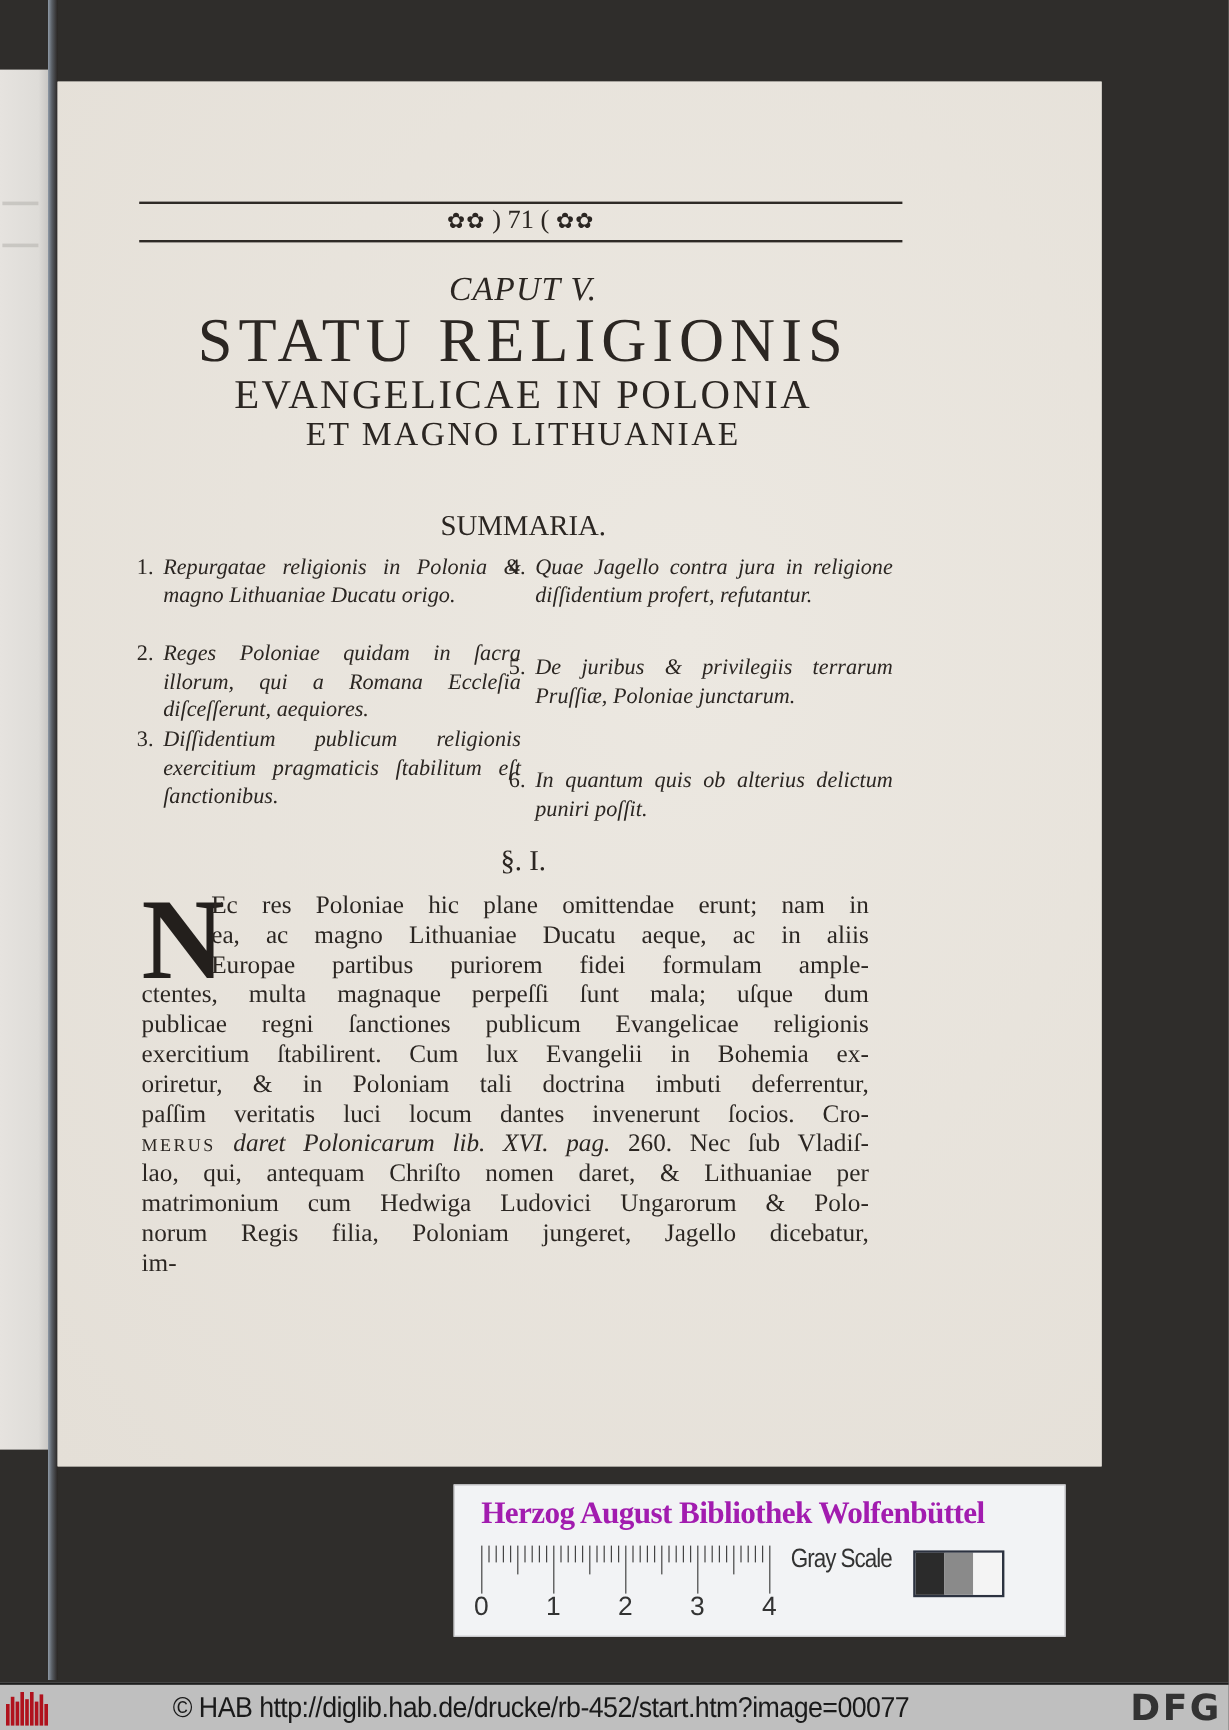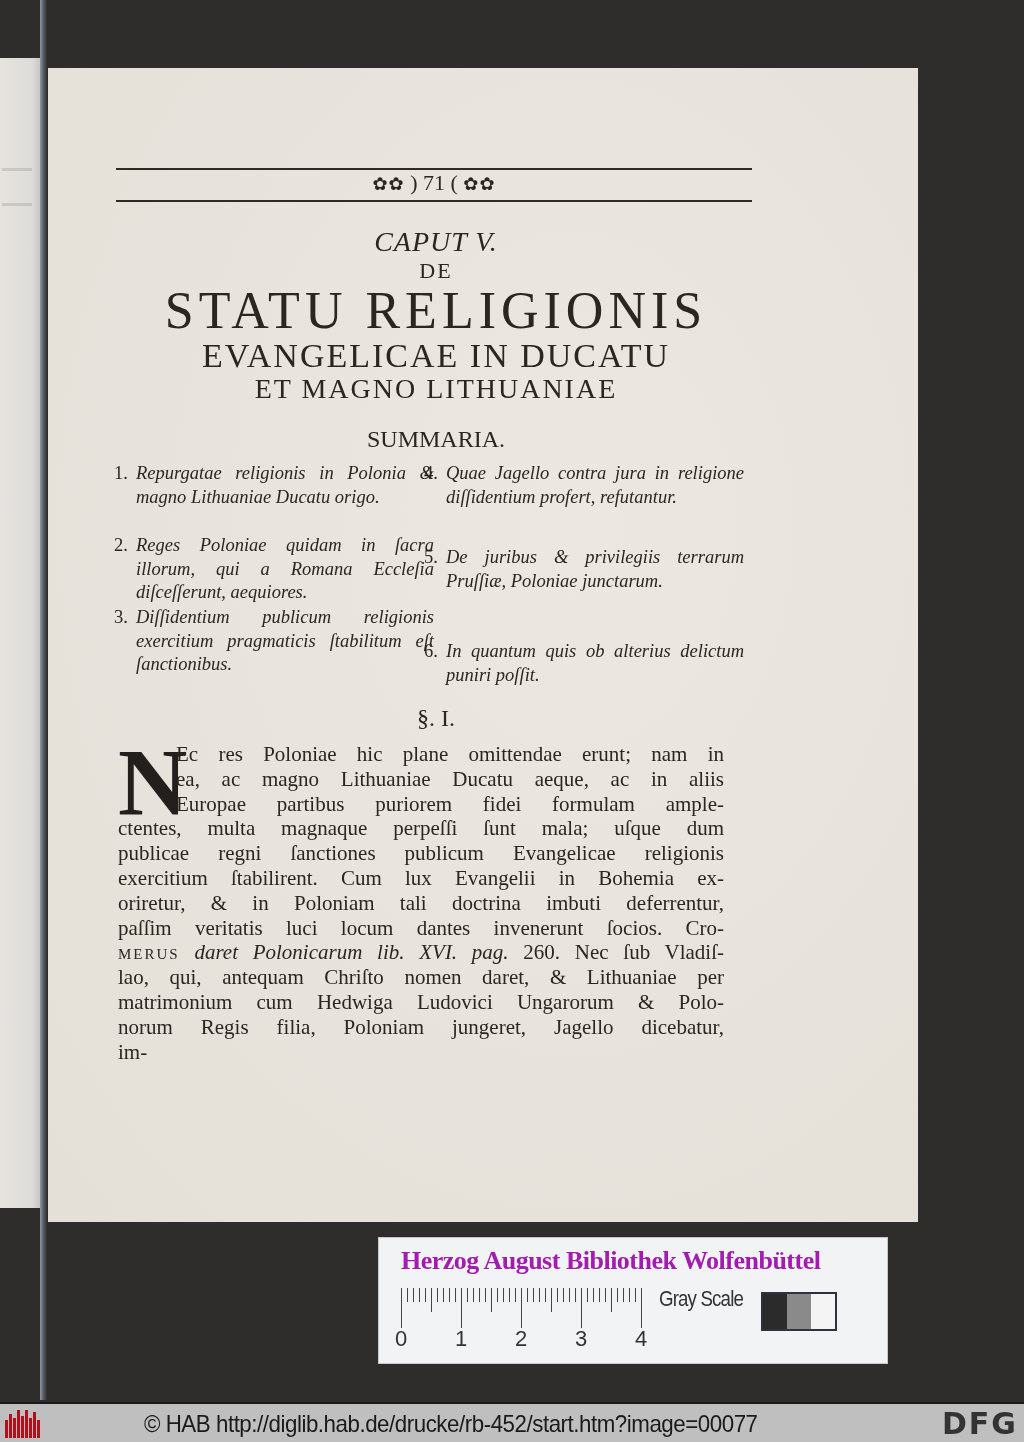--- a/index.html
+++ b/index.html
@@ -116,23 +116,22 @@
   <div class="header-rule" style="top:100px"></div>
   <div class="running-head">
     <span class="orn">✿✿</span>
     <span>) 71 (</span>
     <span class="orn">✿✿</span>
   </div>
   <div class="header-rule" style="top:132px"></div>
 
   <div class="title-block">
     <div class="caput">CAPUT V.</div>
-    <div class="de">DE</div>
     <div class="t1">STATU RELIGIONIS</div>
-    <div class="t2">EVANGELICAE IN DUCATU</div>
+    <div class="t2">EVANGELICAE IN POLONIA</div>
     <div class="t3">ET MAGNO LITHUANIAE</div>
   </div>
 
   <div class="summaria-title">SUMMARIA.</div>
 
   <div class="summ-col left">
     <div class="summ-item" style="height:72px">
       <span class="num">1.</span>
       <span class="txt">Repurgatae religionis in Polonia &amp; magno Lithuaniae Ducatu origo.</span>
     </div>

